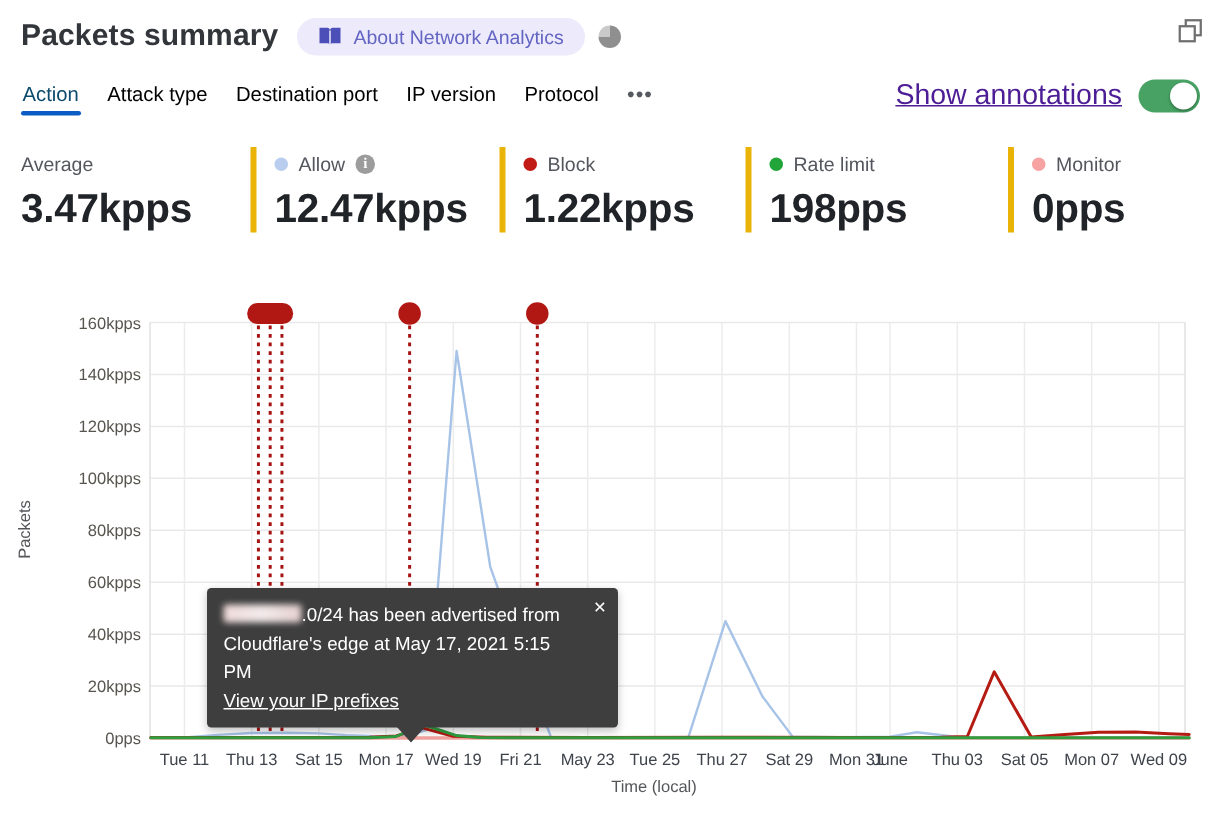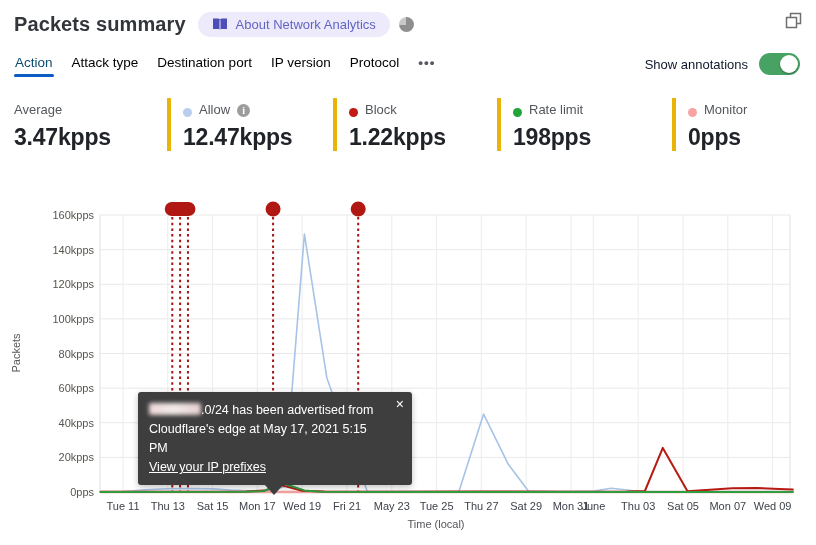--- a/index.html
+++ b/index.html
@@ -27,39 +27,39 @@
   
   .tabs { position:absolute; top:55px; left:14px; display:flex; gap:17px; align-items:flex-start; }
   .tab {
     position:relative; background:none; border:none; cursor:pointer; font-family:inherit;
     font-size:13.5px; color:#000000; padding:0 1px 11px 1px;
   }
   .tab.active { color:#0c4a6e; }
   .tab.active::after { content:''; position:absolute; left:0; right:0; bottom:4px; height:3px; background:#0b5cc4; border-radius:2px; }
   .tab-more { font-weight:700; letter-spacing:1px; color:#565a60; padding-bottom:11px; }
   .annot-row { position:absolute; top:53px; right:16px; display:flex; align-items:center; gap:11px; }
-  .annot-label { font-size:13px; color:#0f172a; }
+  .annot-label { font-size:19px; color:#4c1d95;text-decoration:underline; }
   .toggle { width:41px; height:22px; border-radius:12px; background:#47a263; position:relative; border:none; cursor:pointer; }
   .toggle .knob { position:absolute; right:2px; top:2px; width:18px; height:18px; border-radius:50%; background:#fff; box-shadow:0 1px 2px rgba(0,0,0,.35); }
   
   .stats { position:absolute; top:98px; left:14px; right:0; display:flex; }
   .stat { padding-right:10px; }
   .stat + .stat { border-left:4px solid #eab308; padding-left:12px; }
   .stat-0 { width:153px; }
   .stat-1 { width:166px; }
   .stat-2 { width:164px; }
   .stat-3 { width:175px; }
   .stat-4 { width:140px; }
-  .stat-label-row { display:flex; align-items:flex-end; gap:7px; height:16px; margin-top:3px; }
+  .stat-label-row { display:flex; align-items:center; gap:7px; height:16px; margin-top:3px; }
   .stat-dot { width:9px; height:9px; border-radius:50%; flex:0 0 auto; }
   .stat-label { font-size:13px; color:#53565c; }
   .info-icon { width:13px; height:13px; border-radius:50%; background:#9c9c9c; color:#fff;
     font-family:"Liberation Serif", serif; font-size:10px; font-weight:700; line-height:13px;
     text-align:center; cursor:pointer; }
-  .stat-value { margin-top:7px; font-size:23px; font-weight:700; color:#202327; letter-spacing:-.2px; }
+  .stat-value { margin-top:7px; font-size:27px; font-weight:700; color:#202327; letter-spacing:-.2px; }
   
   #chart-svg { position:absolute; top:195px; left:0; }
   
   .tooltip {
     position:absolute; left:138px; top:392px; width:274px;
     background:#3e3e3e; color:#fff; border-radius:3px;
     padding:9px 26px 8px 11px; font-size:12.5px; line-height:1.5;
     box-shadow:0 2px 6px rgba(0,0,0,.25); z-index:5;
   }
   .tooltip .redacted {

